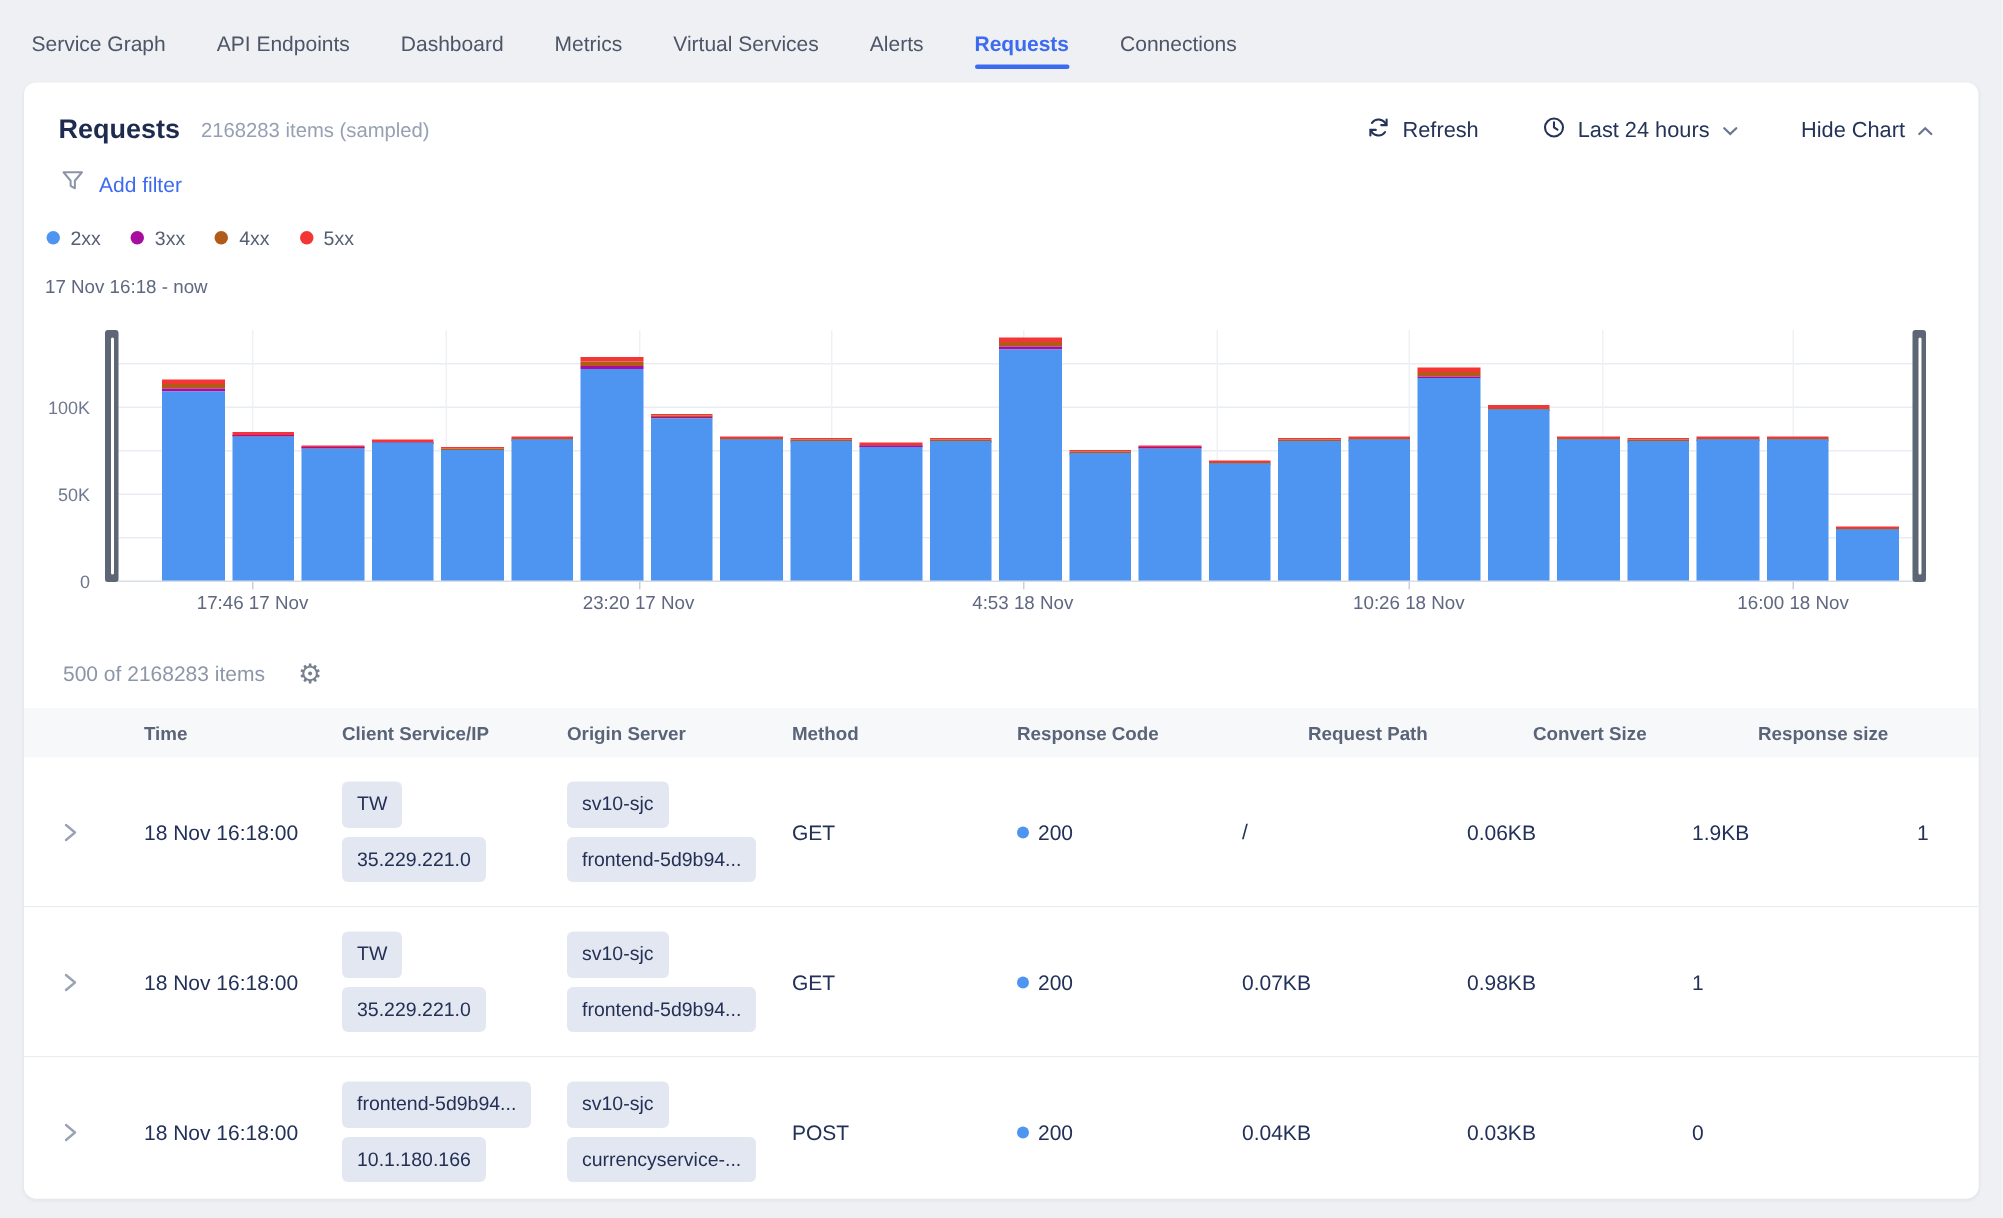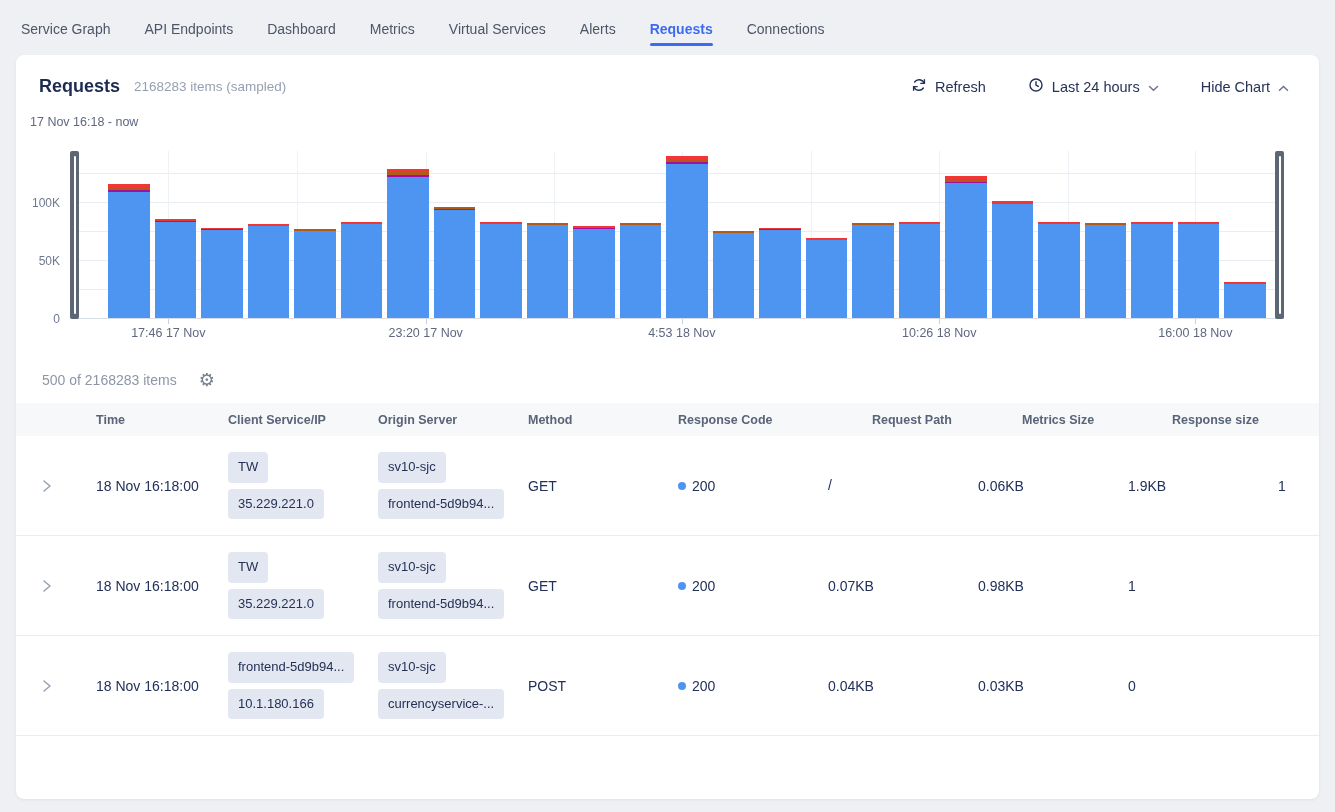--- a/index.html
+++ b/index.html
@@ -120,21 +120,47 @@
     <span class="action">
       <span>Hide Chart</span>
       <span>
         <svg width="11" height="7" viewBox="0 0 11 7" fill="none" stroke="#6b7590" stroke-width="1.5" stroke-linecap="round">
           <polyline points="1.5,5.3 5.5,1.5 9.5,5.3"></polyline>
         </svg>
       </span>
     </span>
   </div>
 
-
+  <div class="filter-row">
+    <span>
+      <svg width="17" height="17" viewBox="0 0 18 18" fill="none" stroke="#8b94a6" stroke-width="1.4" stroke-linejoin="round">
+        <path d="M2.5 3h13l-5 6v5.3l-3-1.6V9l-5-6z"></path>
+      </svg>
+    </span>
+    <span class="filter-label">Add filter</span>
+  </div>
+
+  <div class="legend" id="legend">
+      <span class="legend-item">
+        <span class="dot" style="background: rgb(78, 149, 242);"></span>
+        <span>2xx</span>
+      </span>
+      <span class="legend-item">
+        <span class="dot" style="background: rgb(167, 13, 158);"></span>
+        <span>3xx</span>
+      </span>
+      <span class="legend-item">
+        <span class="dot" style="background: rgb(178, 90, 23);"></span>
+        <span>4xx</span>
+      </span>
+      <span class="legend-item">
+        <span class="dot" style="background: rgb(244, 53, 53);"></span>
+        <span>5xx</span>
+      </span>
+    </div>
 
   <div class="range-label">17 Nov 16:18 - now</div>
 
   <div class="chart-row">
     <div class="ylabels" id="ylabels">
         <span class="ylabel" style="bottom: 0px;">0</span>
         <span class="ylabel" style="bottom: 57.931px;">50K</span>
         <span class="ylabel" style="bottom: 115.862px; text-align: center;">100K</span>
       </div>
     <div class="plot-col">
@@ -333,21 +359,21 @@
 
   <div class="table">
     <div class="thead" id="thead">
         <div class="th" style="width: 80px;"></div>
         <div class="th" style="width: 132px;">Time</div>
         <div class="th" style="width: 150px;">Client Service/IP</div>
         <div class="th" style="width: 150px;">Origin Server</div>
         <div class="th" style="width: 150px;">Method</div>
         <div class="th" style="width: 164px;">Response Code</div>
         <div class="th" style="width: 150px; margin-left: 30px;">Request Path</div>
-        <div class="th" style="width: 150px;">Metrics Size</div>
+        <div class="th" style="width: 150px;">Convert Size</div>
         <div class="th" style="width: 150px;">Response size</div>
         <div class="th" style="width: 150px;">Rules Hit</div>
       </div>
     <div id="tbody">
         <div class="trow">
           <div class="td expander" style="width: 80px;">
             <svg width="10" height="14" viewBox="0 0 10 14" fill="none" stroke="#9aa3b5" stroke-width="1.6" stroke-linecap="round" stroke-linejoin="round">
               <polyline points="2,2 8,7 2,12"></polyline>
             </svg>
           </div>

